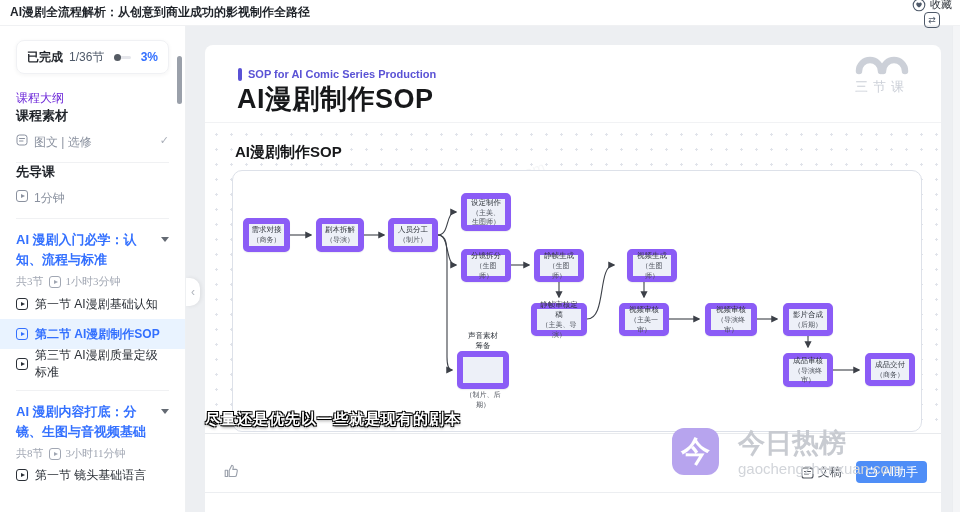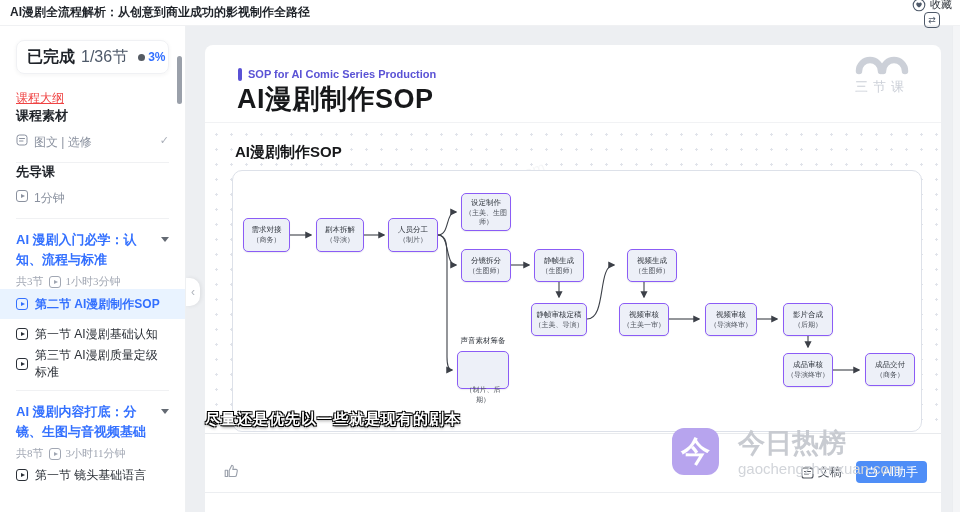--- a/index.html
+++ b/index.html
@@ -15,26 +15,26 @@
   .fav { display:flex; align-items:center; gap:4px; font-size:11px; color:#2a2f36; cursor:pointer; }
   .swap-btn { width:16px; height:16px; border:1.2px solid #4e5969; border-radius:4px;
     font-size:9px; color:#4e5969; display:flex; align-items:center; justify-content:center; cursor:pointer; }
 
   
   .sidebar { position:absolute; left:0; top:26px; width:186px; height:486px; background:#fff;
     border-right:1px solid #eef0f2; padding:14px 16px 0 16px; overflow:hidden; z-index:20; }
   .sb-scroll { position:absolute; right:3px; top:30px; width:5px; height:48px; border-radius:3px; background:#9aa0aa; }
   .progress-card { height:34px; border:1px solid #f0f1f4; border-radius:8px; box-shadow:0 1px 4px rgba(31,35,41,.05);
     display:flex; align-items:center; padding:0 10px; gap:6px; }
-  .pc-prefix { font-size:16px; font-weight:bold; color:#1f2329; white-space:nowrap; }
-  .pc-count { font-size:16px; color:#4e5969; white-space:nowrap; }
+  .pc-prefix { font-size:12px; font-weight:bold; color:#1f2329; white-space:nowrap; }
+  .pc-count { font-size:12px; color:#4e5969; white-space:nowrap; }
   .slider { flex:1; height:3px; background:#e5e6eb; border-radius:2px; position:relative; margin:0 4px; }
   .slider-knob { position:absolute; left:0; top:-2px; width:7px; height:7px; border-radius:50%; background:#555b63; }
   .pc-pct { font-size:12px; font-weight:bold; color:#3370ff; }
-  .sb-gray-label { margin-top:16px; font-size:12px; color:#ef4444;text-decoration:underline; }
+  .sb-gray-label { margin-top:16px; font-size:12px; color:#6d28d9; }
   .sb-title { font-size:13px; font-weight:bold; color:#1f2329; }
   .sb-row { margin-top:9px; display:flex; align-items:flex-start; gap:6px; font-size:12px; color:#8a919f; }
   .sb-row .spacer { flex:1; }
   .check { color:#a9aeb8; font-size:11px; }
   .sb-div { margin-top:11px; border-top:1px solid #f0f1f3; }
   .chapter-title { margin-top:11px; position:relative; padding-right:14px;
     font-size:13px; font-weight:bold; color:#3370ff; line-height:20px; cursor:pointer; }
   .caret { position:absolute; right:0; top:7px; width:0; height:0;
     border-left:4px solid transparent; border-right:4px solid transparent; border-top:5px solid #646a73; }
   .chapter-meta { margin-top:4px; display:flex; align-items:center; gap:5px; font-size:11px; color:#a1a7b3;font-family:Liberation Serif, serif; }
@@ -62,21 +62,21 @@
   .logo { position:absolute; right:28px; top:2px; text-align:center; }
   .logo-text { font-size:13px; color:#ccd0d8; letter-spacing:5px; margin-top:-1px; }
   .header-div { position:absolute; left:0; top:77px; width:736px; border-top:1px solid #f1f2f4; }
 
   .content { position:absolute; left:0; top:78px; width:736px; height:310px;
     background-image:radial-gradient(#e0e3ea 1.2px, transparent 1.2px); background-size:15px 15px; background-position:4px 4px; }
   .section-title { position:absolute; left:30px; top:20px; font-size:15px; font-weight:bold; color:#17181a; background:#fff; padding-right:8px; }
   .flow { position:absolute; left:27px; top:47px; width:690px; height:262px; background:#fff;
     border:1px solid #dde1e9; border-radius:10px; }
   .edges { position:absolute; left:0; top:0; }
-  .fnode { position:absolute; background:#edf0f8; border:1px solid #8b5cf6; border-radius:5px;
+  .fnode { position:absolute; background:#edf0f8; border:6px solid #8b5cf6; border-radius:5px;
     display:flex; flex-direction:column; align-items:center; justify-content:center; text-align:center;
     padding:1px 2px; line-height:1.35; color:#2f343c; box-shadow:0 1px 1px rgba(40,50,70,.08); }
   .fn-title { font-size:7.5px; }
   .fn-sub { font-size:7px; color:#4a4f58; }
   .subtitle { position:absolute; left:0; top:287px; width:100%; text-align:left; z-index:6;
     font-size:15px; font-weight:bold; color:#fff; letter-spacing:1px;
     text-shadow:-1px -1px 0 #000, 1px -1px 0 #000, -1px 1px 0 #000, 1px 1px 0 #000, 0 2px 3px rgba(0,0,0,.45); }
   .diag-wm { position:absolute; color:rgba(60,70,90,.05); font-size:15px; transform:rotate(-18deg); white-space:nowrap; }
 
   .video-div { position:absolute; left:0; top:388px; width:736px; border-top:1px solid #e8eaed; }
@@ -150,27 +150,27 @@
     <div class="chapter-title">
       <span>AI 漫剧入门必学：认知、流程与标准</span>
       <span class="caret"></span>
     </div>
     <div class="chapter-meta">
       <span>共3节</span>
       <span class="play-ico meta-ico"></span>
       <span>1小时3分钟</span>
     </div>
     <div>
+      <div class="lesson">
+        <span class="play-ico"></span>
+        <span>第一节 AI漫剧基础认知</span>
+      </div>
       <div class="lesson active">
         <span class="play-ico"></span>
         <span>第二节 AI漫剧制作SOP</span>
-      </div>
-      <div class="lesson">
-        <span class="play-ico"></span>
-        <span>第一节 AI漫剧基础认知</span>
       </div>
       <div class="lesson">
         <span class="play-ico"></span>
         <span>第三节 AI漫剧质量定级标准</span>
       </div>
     </div>
 
     <div class="sb-div"></div>
 
     <div class="chapter-title">

